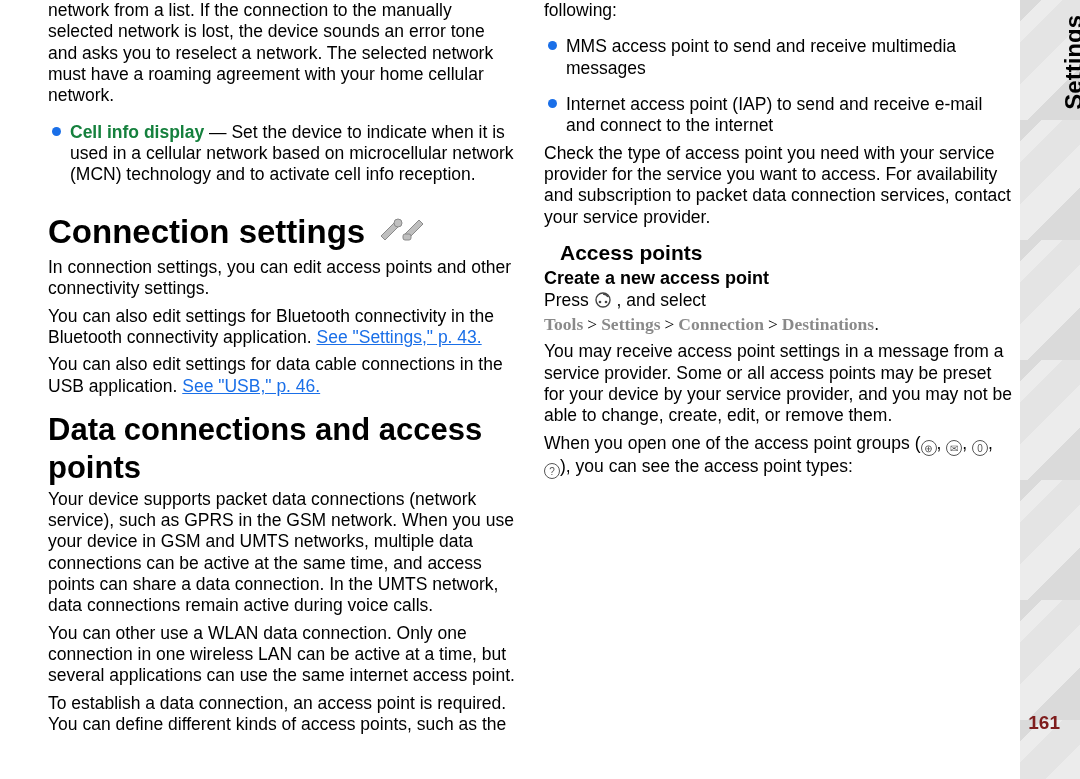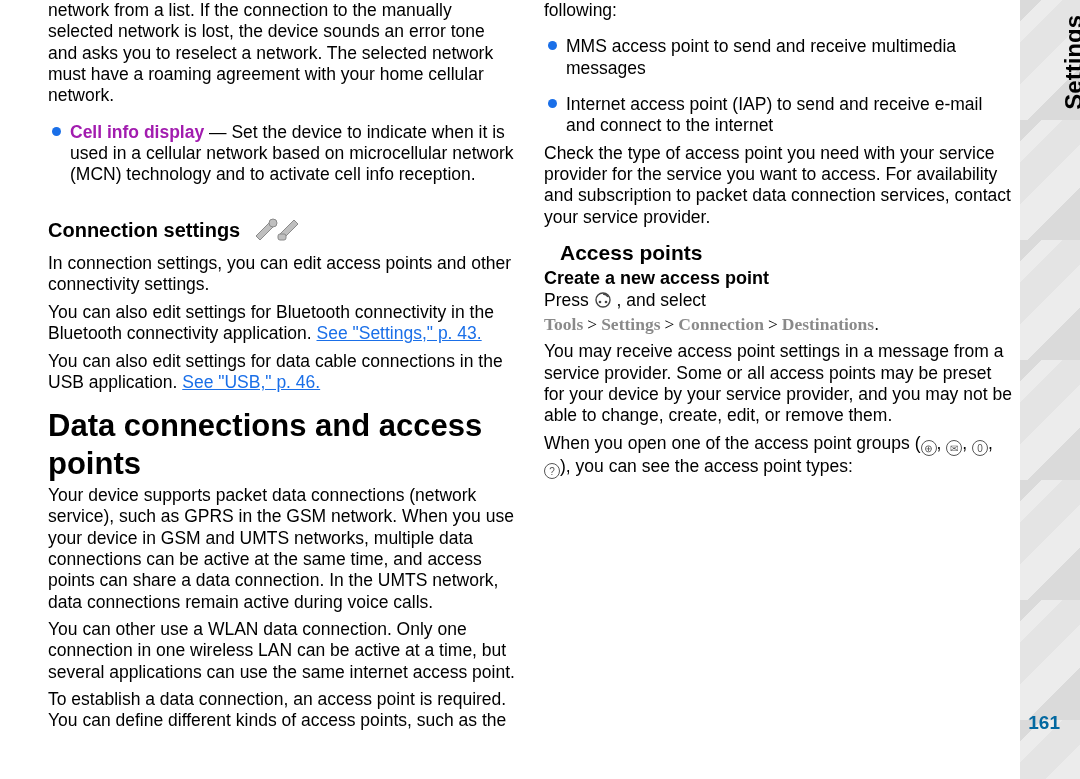--- a/index.html
+++ b/index.html
@@ -39,41 +39,41 @@
     font-size: 24px;
     font-weight: bold;
     color: #000;
   }
   .page-num {
     position: absolute;
     right: 20px;
     bottom: 45px;
     font-size: 19px;
     font-weight: bold;
-    color: #0369a1;
+    color: #7f1d1d;
   }
   .content {
     position: absolute;
     top: 0;
     left: 48px;
     right: 68px;
     bottom: 30px;
     column-count: 2;
     column-gap: 28px;
     column-fill: auto;
     font-size: 17.5px;
     line-height: 1.22;
     color: #000;
   }
   .content p {
     margin: 0 0 6px 0;
   }
   .tight { margin-bottom: 4px; }
   h1.big {
-    font-size: 20px;
+    font-size: 33px;
     font-weight: bold;
     margin: 26px 0 4px 0;
     display: flex;
     align-items: center;
     gap: 10px;
   }
   h2.sub {
     font-size: 31px;
     font-weight: bold;
     margin: 14px 0 2px 0;
@@ -103,21 +103,21 @@
     position: absolute;
     left: 4px;
     top: 5px;
     width: 9px;
     height: 9px;
     background: #1a6fe8;
     border-radius: 50%;
   }
   .opt-label {
     font-weight: bold;
-    color: #a21caf;
+    color: #15803d;
   }
   a.xref {
     color: #1a6fe8;
     text-decoration: underline;
   }
   .menupath {
     font-weight: bold;
     color: #8a8a8a;
     font-family: Liberation Serif, serif;
   }

